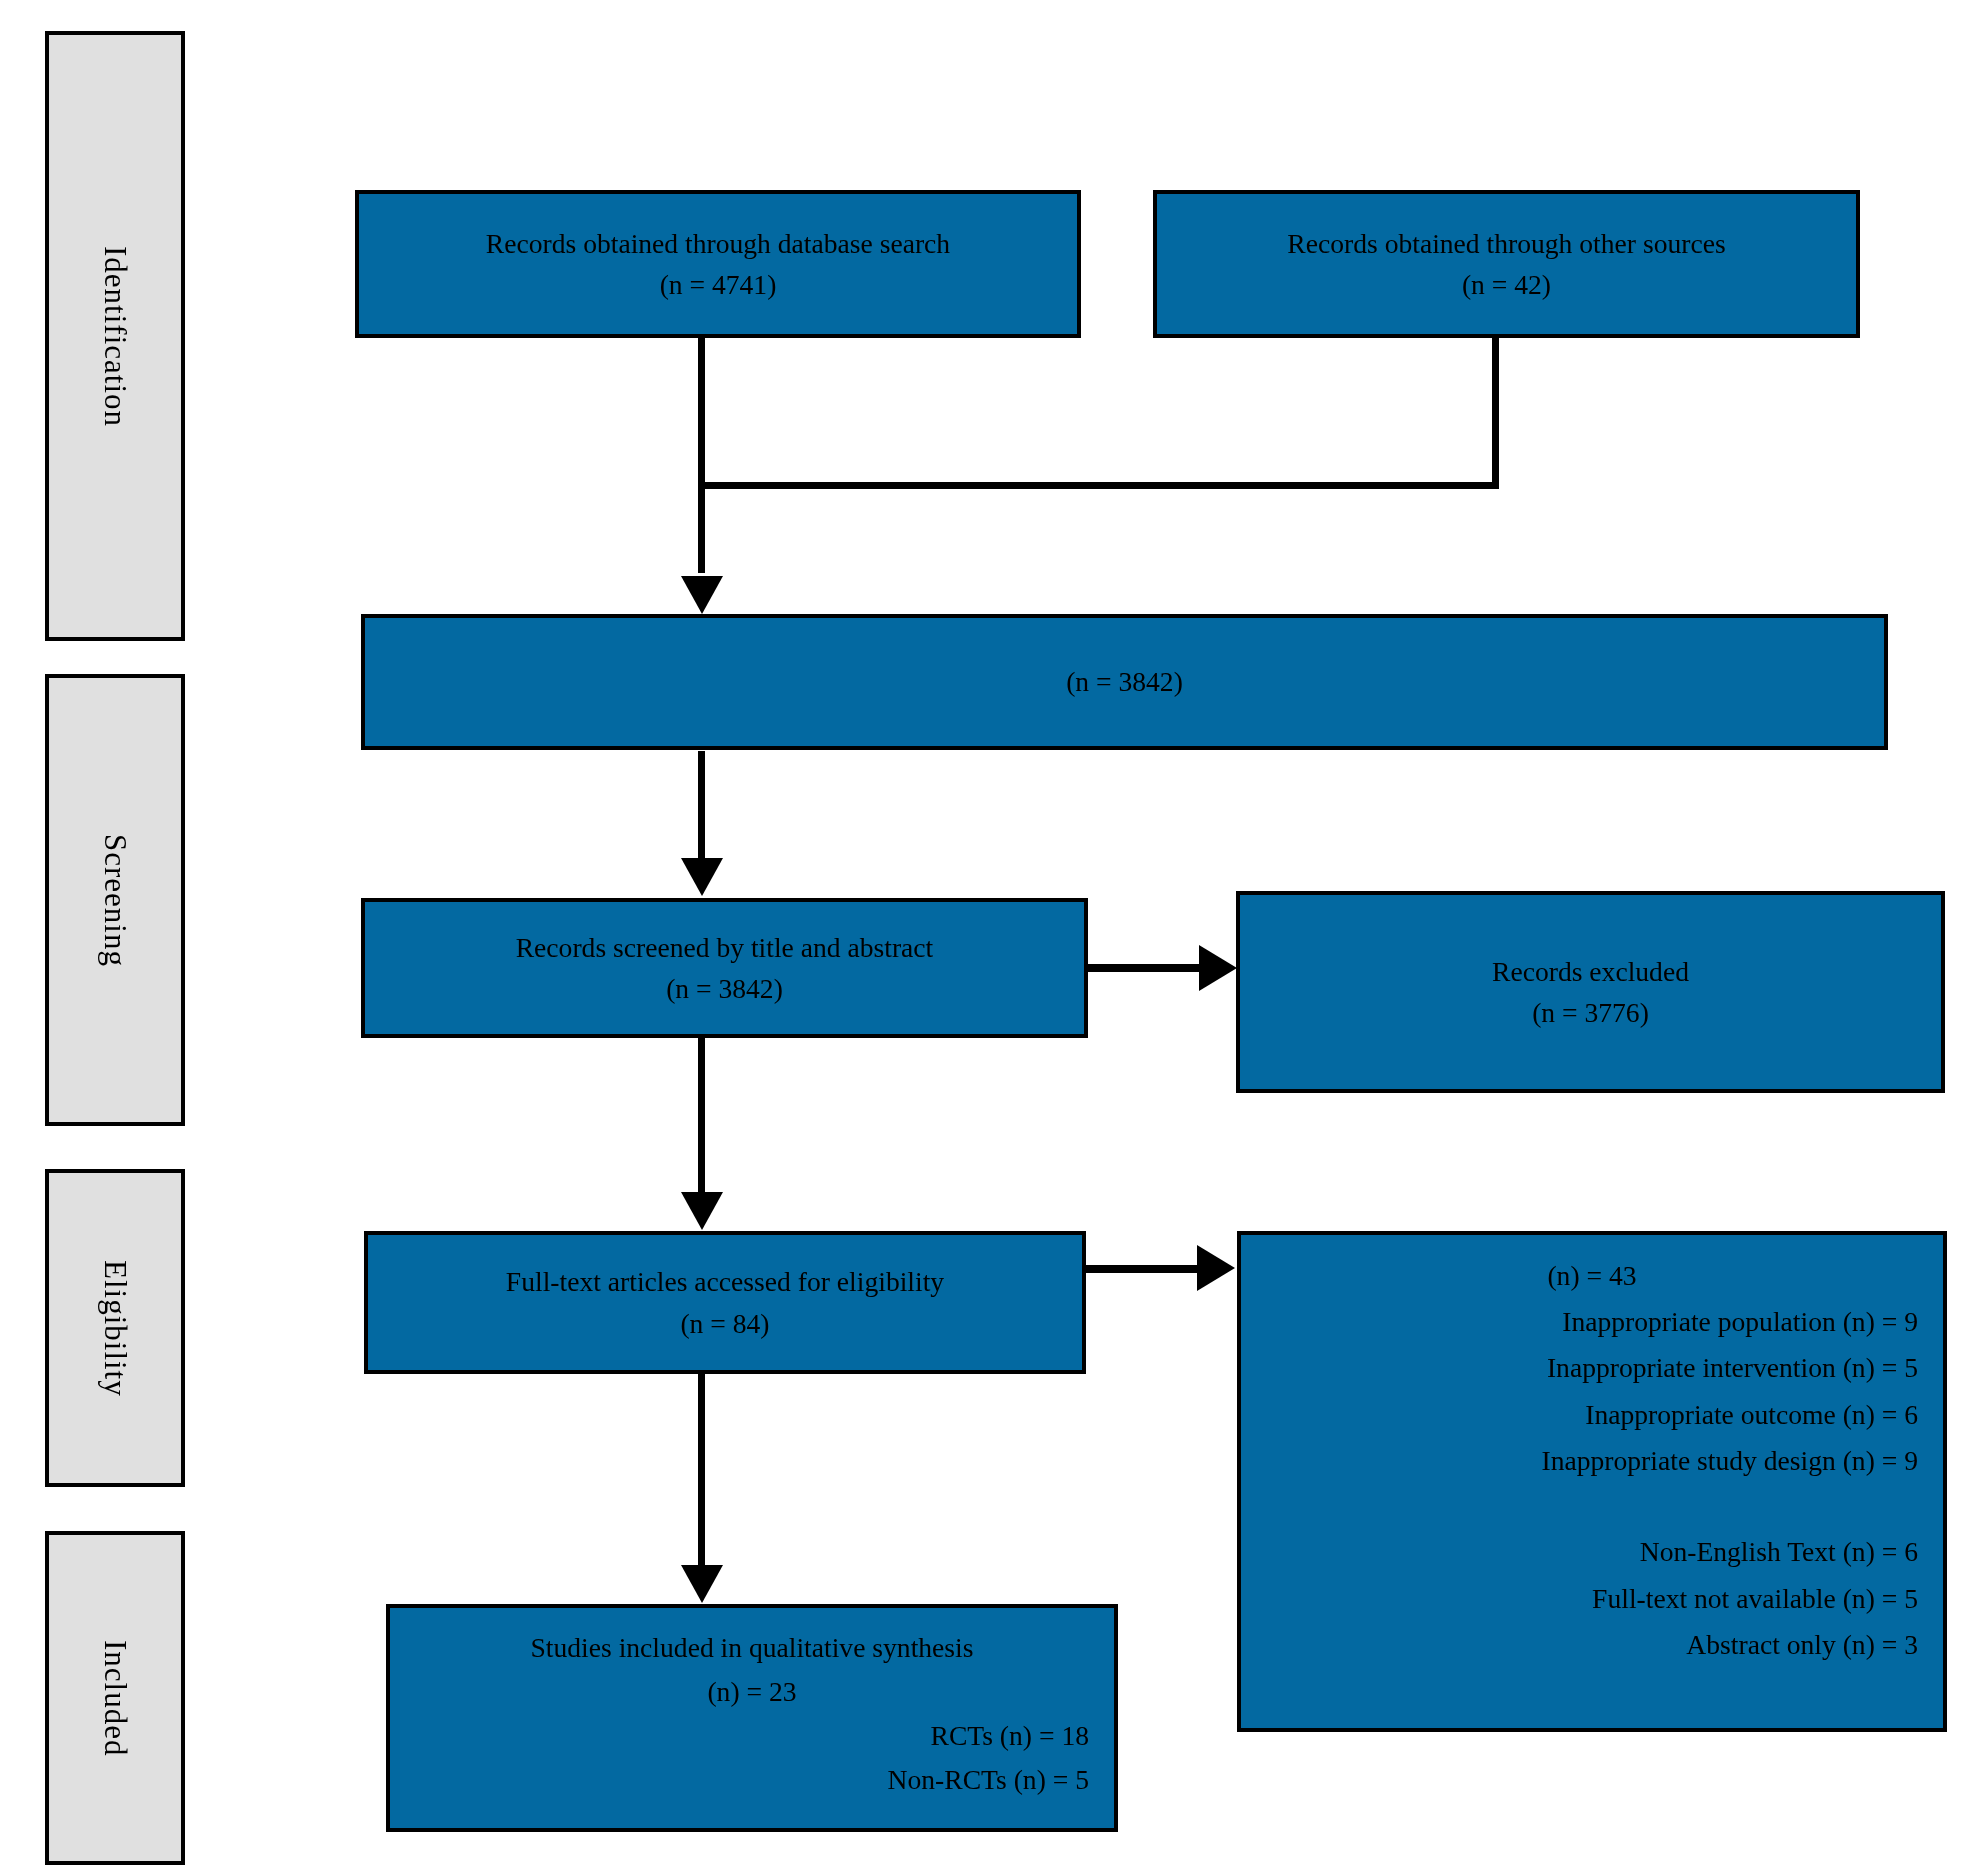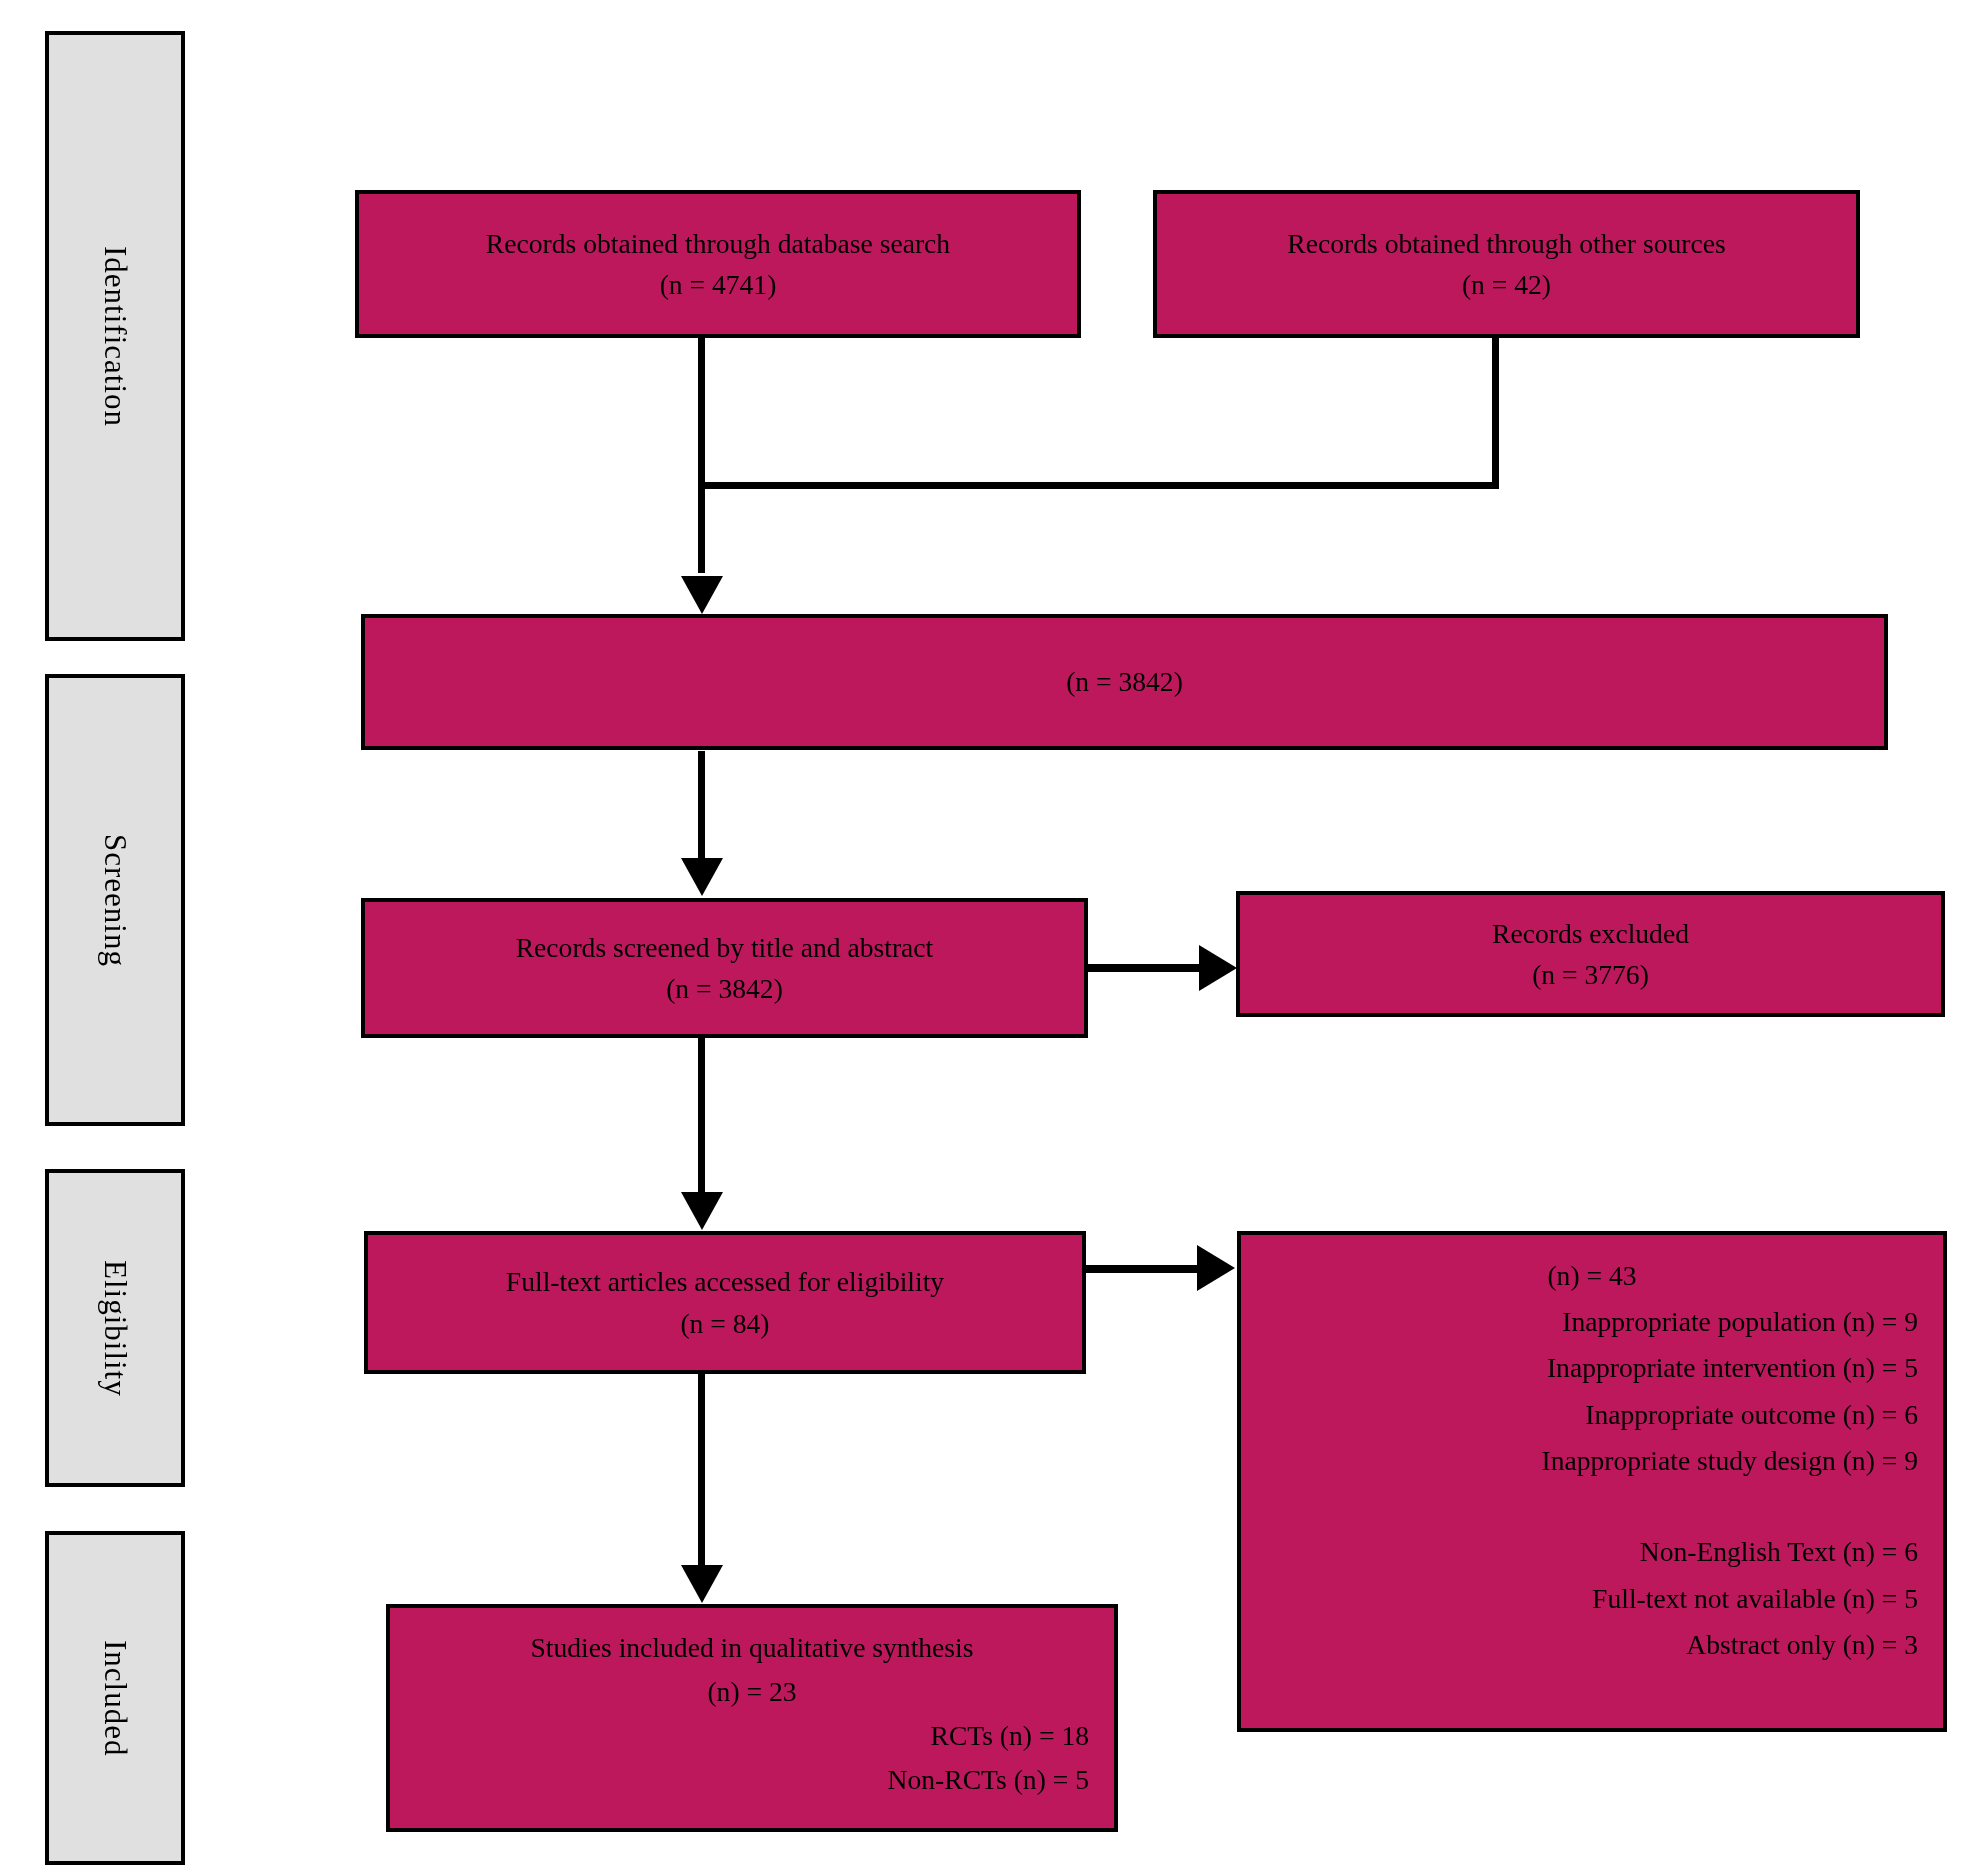--- a/index.html
+++ b/index.html
@@ -18,21 +18,21 @@
     display:flex;align-items:center;justify-content:center;
   }
   .stage-label{
     writing-mode:vertical-rl;
     font-size:31px;
     letter-spacing:1px;
     white-space:nowrap;
   }
   .node{
     position:absolute;
-    background:#be185d;
+    background:#0369a1;
     border:4px solid #000000;
     box-sizing:border-box;
     display:flex;flex-direction:column;justify-content:center;
     text-align:center;
     font-size:27.6px;
     line-height:1.5;
   }
   .node.listbox{justify-content:flex-start;padding:17.5px 25px;line-height:1.68;}
   .nline{white-space:nowrap;}
   .nline.left{text-align:right;}
@@ -93,21 +93,21 @@
   <div class="arrow-down" style="left:681px;top:858px;"></div>
 
   <div class="node" style="left:361px;top:898px;width:727px;height:140px;">
     <div class="nline">Records screened by title and abstract</div>
     <div class="nline">(n = 3842)</div>
   </div>
 
   <div class="shaft-h" style="left:1088px;top:964px;width:113px;"></div>
   <div class="arrow-right" style="left:1199px;top:945px;"></div>
 
-  <div class="node" style="left:1236px;top:891px;width:709px;height:126px;">
+  <div class="node" style="left:1236px;top:891px;width:709px;height:202px;">
     <div class="nline">Records excluded</div>
     <div class="nline">(n = 3776)</div>
   </div>
 
   <div class="shaft-v" style="left:698px;top:1038px;height:155px;"></div>
   <div class="arrow-down" style="left:681px;top:1192px;"></div>
 
   <div class="node" style="left:364px;top:1231px;width:722px;height:143px;">
     <div class="nline">Full-text articles accessed for eligibility</div>
     <div class="nline">(n = 84)</div>

